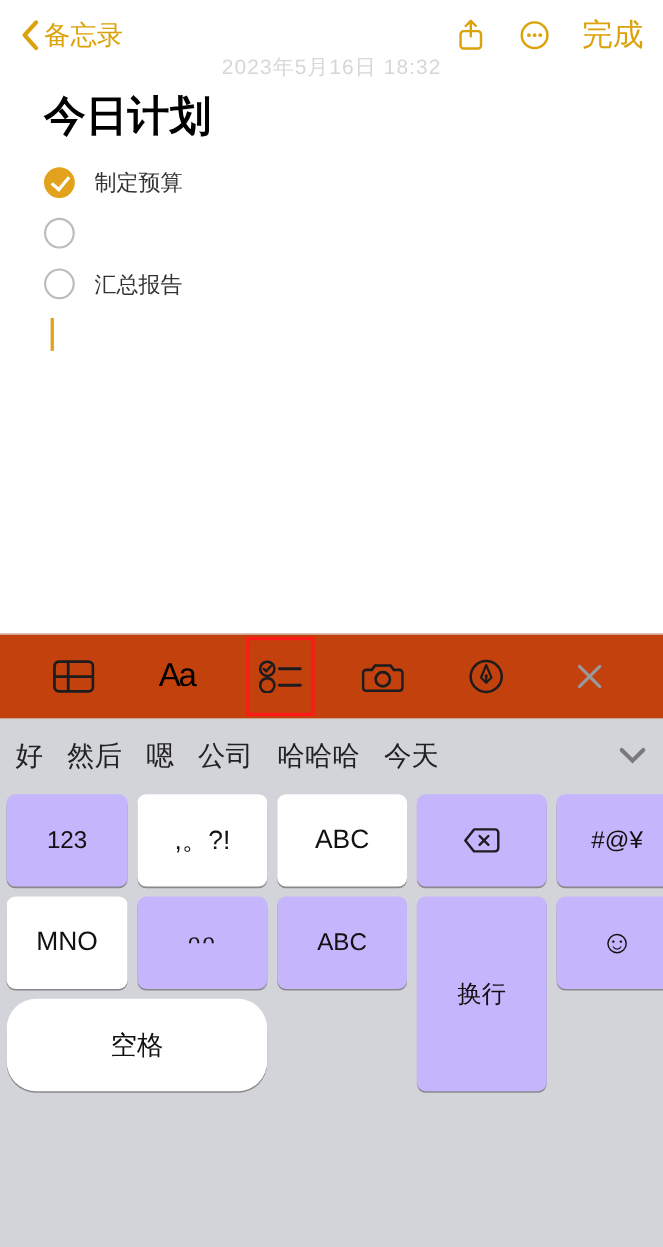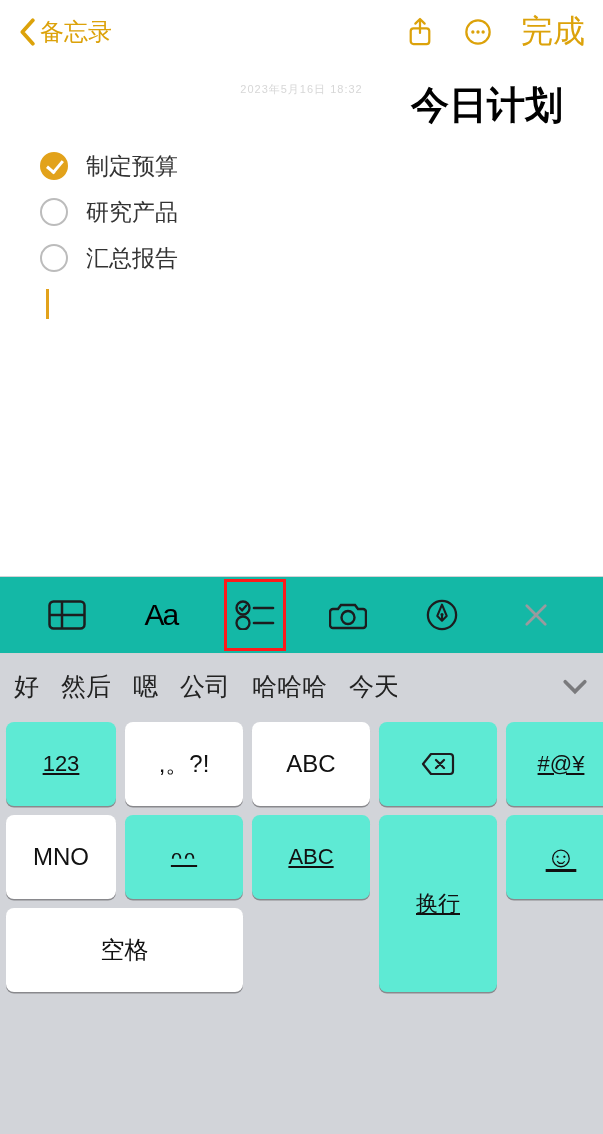--- a/index.html
+++ b/index.html
@@ -3,45 +3,45 @@
   <meta charset="utf-8">
   <style>
     *{margin:0;padding:0;box-sizing:border-box;font-family:-apple-system,"PingFang SC",sans-serif;}
     html,body{width:603px;height:1134px;background:#fff;overflow:hidden;}
     
     .nav{height:64px;display:flex;align-items:center;justify-content:space-between;padding:16px 18px;}
     .nav-left{display:flex;align-items:center;gap:4px;color:#dca20a;font-size:24px;}
     .nav-left .chev{width:18px;height:28px;}
     .nav-right{display:flex;align-items:center;gap:28px;color:#dca20a;}
     .nav-icon{width:30px;height:30px;display:flex;align-items:center;justify-content:center;}
-    .done{font-size:32px;font-weight:500;}
-    .timestamp{position:absolute;left:0;right:0;top:48px;text-align:center;color:#d7d7d7;font-size:11px;letter-spacing:1px;margin-top:34px;}
+    .done{font-size:28px;font-weight:500;}
+    .timestamp{position:absolute;left:0;right:0;top:48px;text-align:center;color:#d7d7d7;font-size:19px;letter-spacing:1px;}
     
-    .note{padding:16px 40px 0;text-align:right;}
+    .note{padding:16px 40px 0;}
     .title{font-size:38px;font-weight:700;margin-bottom:12px;}
     .todo{display:flex;align-items:center;gap:18px;height:46px;}
     .circle{width:28px;height:28px;border-radius:50%;border:2px solid #bcbcbc;flex-shrink:0;}
     .circle.checked{background:#e2a21b;border-color:#e2a21b;position:relative;}
     .circle.checked::after{content:"";position:absolute;left:8px;top:3px;width:7px;height:13px;border-right:3px solid #fff;border-bottom:3px solid #fff;transform:rotate(40deg);}
-    .todo-text{font-size:23px;color:#333;}
+    .todo-text{font-size:20px;color:#333;}
     .cursor{margin-left:6px;margin-top:8px;width:3px;height:30px;background:#e2a21b;}
     
-    .fmtbar{position:absolute;left:0;right:0;top:576px;height:78px;background:#14b8a6;border-top:1px solid #d2d2d5;border-bottom:1px solid #d2d2d5;display:flex;align-items:center;justify-content:space-around;padding:16px 20px;}
+    .fmtbar{position:absolute;left:0;right:0;top:576px;height:78px;background:#c2410c;border-top:1px solid #d2d2d5;border-bottom:1px solid #d2d2d5;display:flex;align-items:center;justify-content:space-around;padding:16px 20px;}
     .fmt-btn{width:52px;height:52px;display:flex;align-items:center;justify-content:center;position:relative;}
     .fmt-btn.Aa{font-size:30px;font-weight:500;letter-spacing:-2px;}
     .hl{position:absolute;border:3px solid #ff1a1a;width:62px;height:72px;pointer-events:none;}
     
     .kbd{position:absolute;left:0;right:0;top:654px;bottom:0;background:#d2d4d9;padding-top:58px;}
     .candbar{position:absolute;top:0;left:0;right:0;height:64px;display:flex;align-items:center;padding:0 14px;gap:22px;font-size:25px;color:#222;background:#d2d4d9;}
     .candbar .cand{white-space:nowrap;}
     .cand-caret{margin-left:auto;width:28px;height:28px;color:#7a7a7d;}
     .keys{padding:10px 6px;display:grid;grid-template-columns:110px 118px 118px 118px 110px;grid-auto-rows:84px;gap:9px;}
     .key{background:#fff;border-radius:8px;box-shadow:0 1.5px 0 #89898d;display:flex;align-items:center;justify-content:center;font-size:24px;color:#111;}
-    .key.fn{background:#5eead4;font-size:22px;text-decoration:underline;}
-    .key.wide{grid-column:span 2;}
+    .key.fn{background:#c4b5fd;font-size:22px;}
+    .key.wide{grid-column:span 2;border-radius:27px;}
     .key.tall{grid-row:span 2;}
     .emoji{font-size:30px;filter:grayscale(1);}
     svg{display:block;}
   </style>
 </head>
 <body>
 
 <div class="nav">
   <div class="nav-left">
     <svg class="chev" viewBox="0 0 14 24">
@@ -71,21 +71,20 @@
 
 <div class="note">
   <div class="title">今日计划</div>
 
   <div class="todo">
     <div class="circle checked"></div>
     <span class="todo-text">制定预算</span>
   </div>
   <div class="todo">
     <div class="circle"></div>
-    <span class="todo-text">研究产品</span>
   </div>
   <div class="todo">
     <div class="circle"></div>
     <span class="todo-text">汇总报告</span>
   </div>
   <div class="cursor"></div>
 </div>
 
 <div class="fmtbar">
   <div class="fmt-btn">

